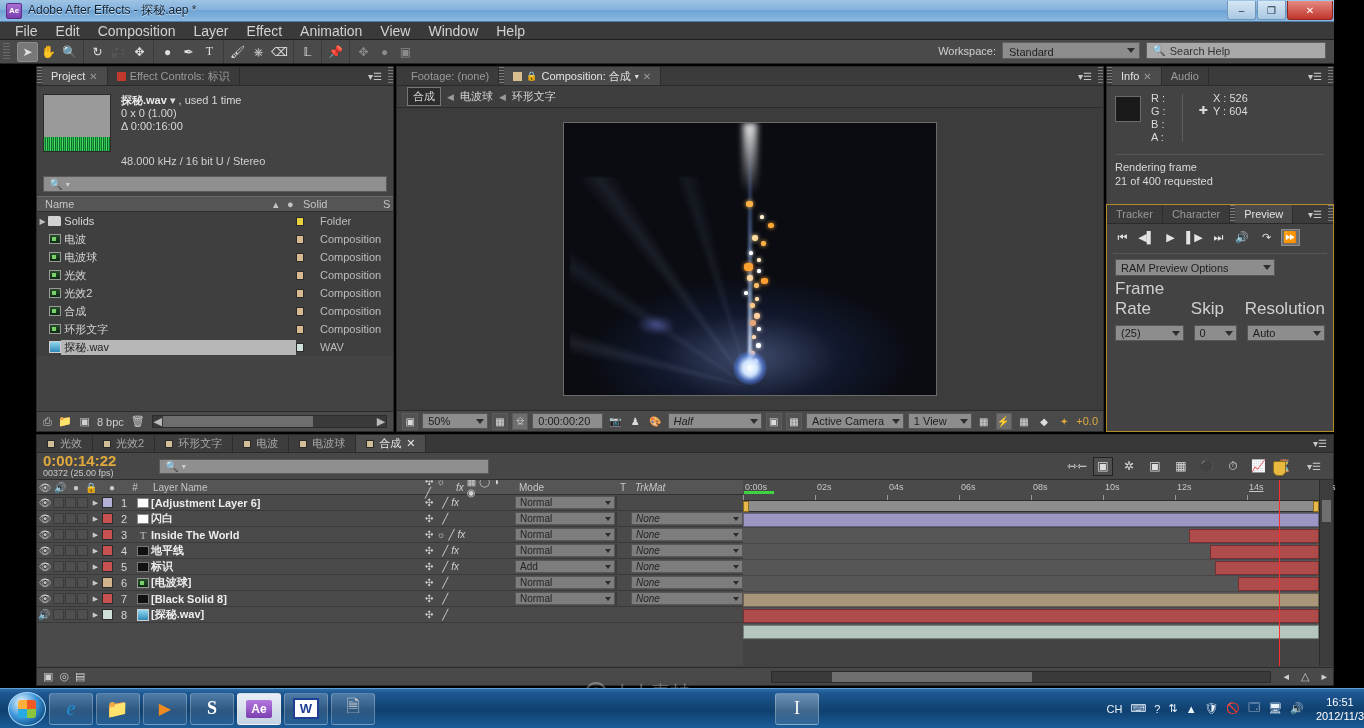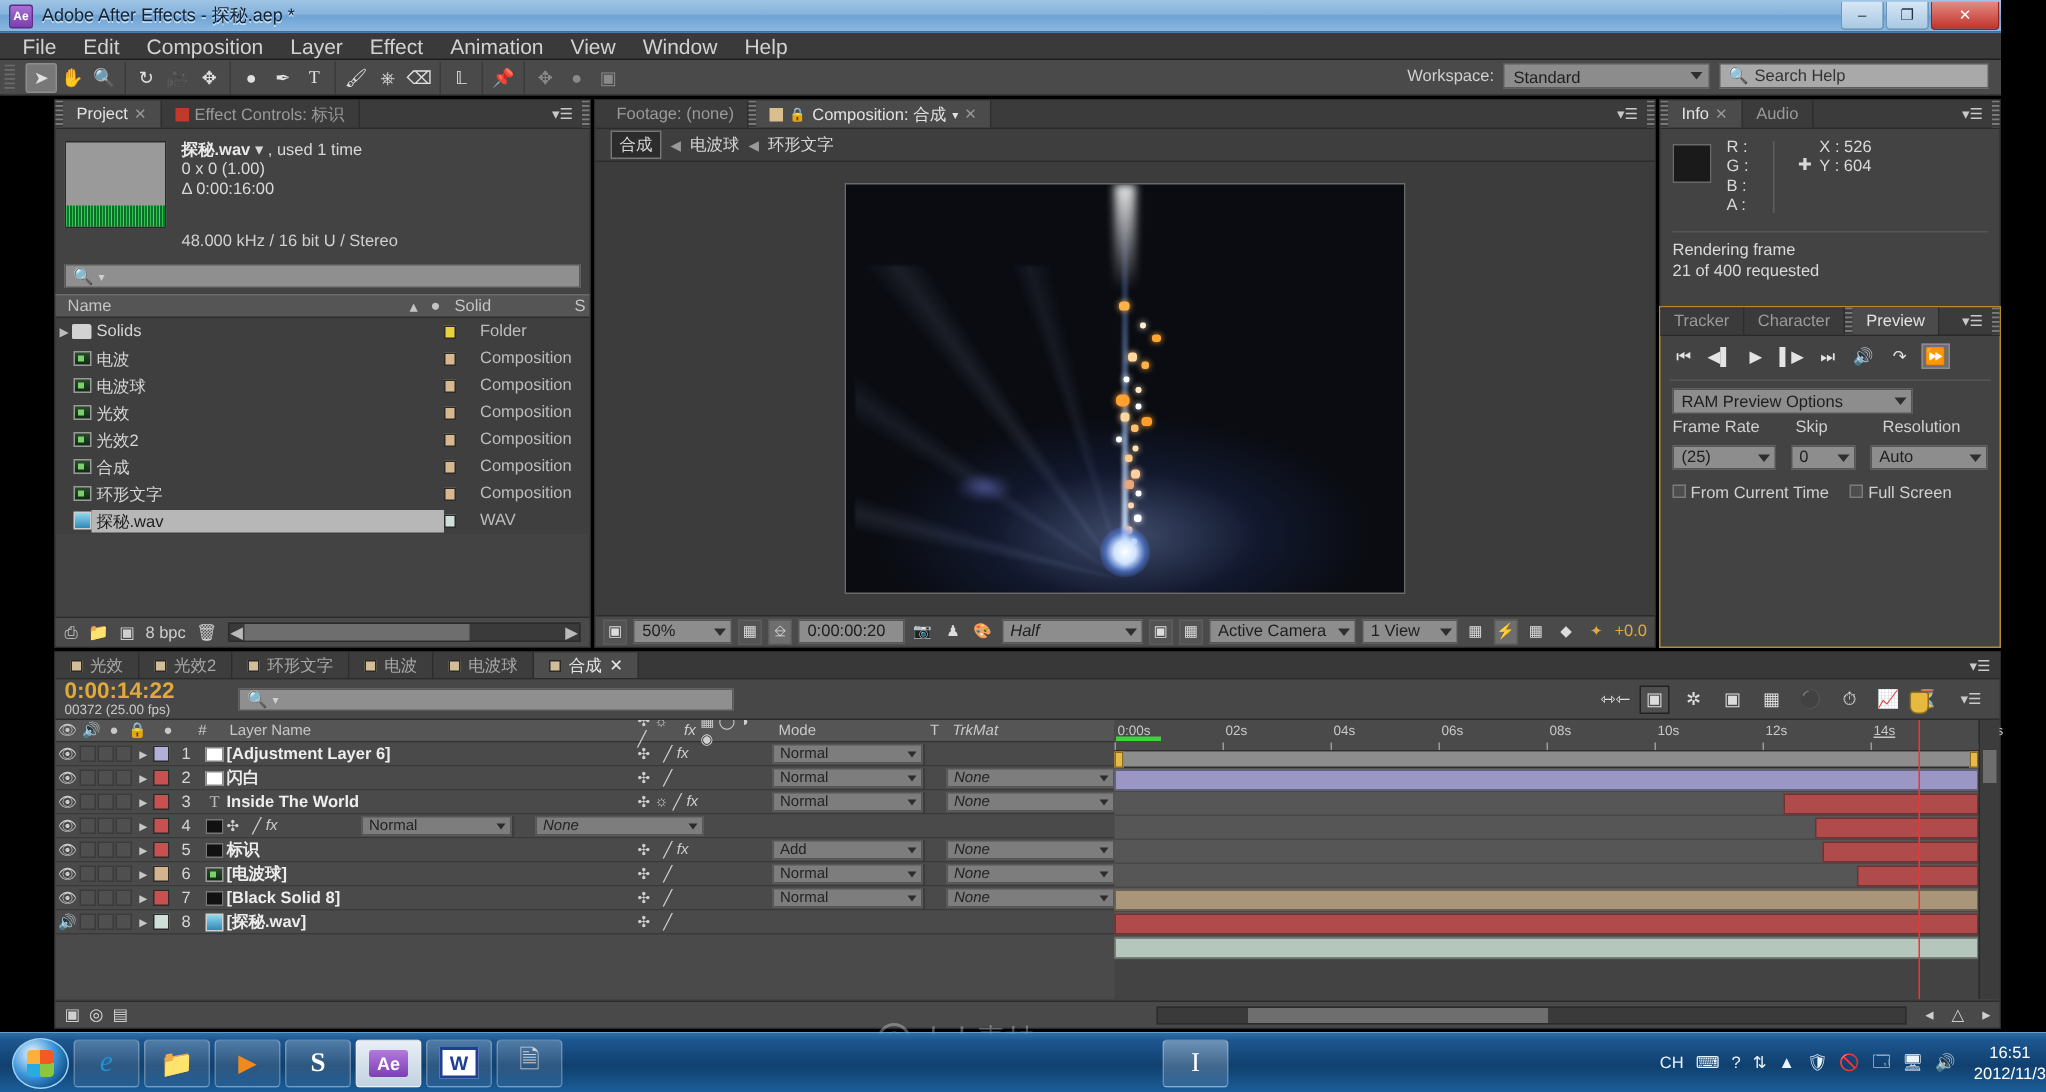--- a/index.html
+++ b/index.html
@@ -153,21 +153,21 @@
     font-size:11px; line-height:14px; color:#d9d9d9;}
 
   
   #preview-panel { left:1106px; top:204px; width:228px; height:228px; }
   .prev-outline { border:1px solid #b58d27; }
   .prev-controls { display:flex; align-items:center; gap:5px; padding:5px 6px; }
   .pbtn { width:19px; height:17px; display:flex; align-items:center; justify-content:center;
     color:#e4e4e4; font-size:11px; }
   .pbtn.hl { background:#6f6f6f; border:1px solid #8c8c8c; }
   .prev-row { display:flex; gap:10px; padding:3px 8px; align-items:flex-end;}
-  .plabel { font-size:11px; color:#d0d0d0; }
+  .plabel { font-size:17px; color:#d0d0d0; }
   .chk { width:9px; height:9px; background:#4e4e4e; border:1px solid #7a7a7a; display:inline-block;}
 
   
   #timeline-panel { left:36px; top:434px; width:1298px; height:252px; }
   .tl-tabs { height:18px; background:#383838; display:flex; align-items:stretch; border-bottom:1px solid #2a2a2a;}
   .tl-tab { display:flex; align-items:center; gap:5px; padding:0 10px; font-size:11px; color:#a8a8a8;
     background:#3d3d3d; border-right:1px solid #2c2c2c;}
   .tl-tab.active { background:#4d4d4d; color:#e6e6e6; }
   .tl-tab .sw { width:8px; height:8px; background:#d1bd97; border:1px solid #2a2a2a;}
   .tl-head { height:27px; background:#474747; display:flex; align-items:center; gap:6px; padding:0 6px;
@@ -625,30 +625,20 @@
       <div class="mini-sel" style="width:44px;">
         <span>0</span>
         <span class="car"></span>
       </div>
       <div class="mini-sel" style="width:80px;">
         <span>Auto</span>
         <span class="car"></span>
       </div>
     </div>
 
-    <div class="prev-row" style="gap:14px;padding-top:7px;">
-      <span>
-        <span class="chk"></span>
-        <span class="plabel">From Current Time</span>
-      </span>
-      <span>
-        <span class="chk"></span>
-        <span class="plabel">Full Screen</span>
-      </span>
-    </div>
   </div>
 
   <div class="panel" id="timeline-panel">
     <div class="tl-tabs" id="tl-tabs">
         <div class="tl-tab">
           <span class="sw" style="background:#d1bd97"></span>
           <span>光效</span>
         </div>
         <div class="tl-tab">
           <span class="sw" style="background:#d1bd97"></span>
@@ -810,20 +800,21 @@
               <span class="eye">👁</span>
               <span class="bx"></span>
               <span class="bx"></span>
               <span class="bx"></span>
               <span class="tri">▶</span>
               <span class="csw" style="background:#c75050"></span>
               <span class="num">4</span>
               <span class="licon">
                 <span style="width:12px;height:10px;background:#111;border:1px solid #777;display:inline-block;"></span>
               </span>
+              <span class="lname">地平线</span>
               <span class="switches">
                 <span>✣</span>
                 <span>&nbsp;</span>
                 <span>╱</span>
                 <span style="font-style:italic;">fx</span>
               </span>
               <span class="mode-cell">
                 <span class="mode-sel">
                   <span>Normal</span>
                   <span class="car"></span>

